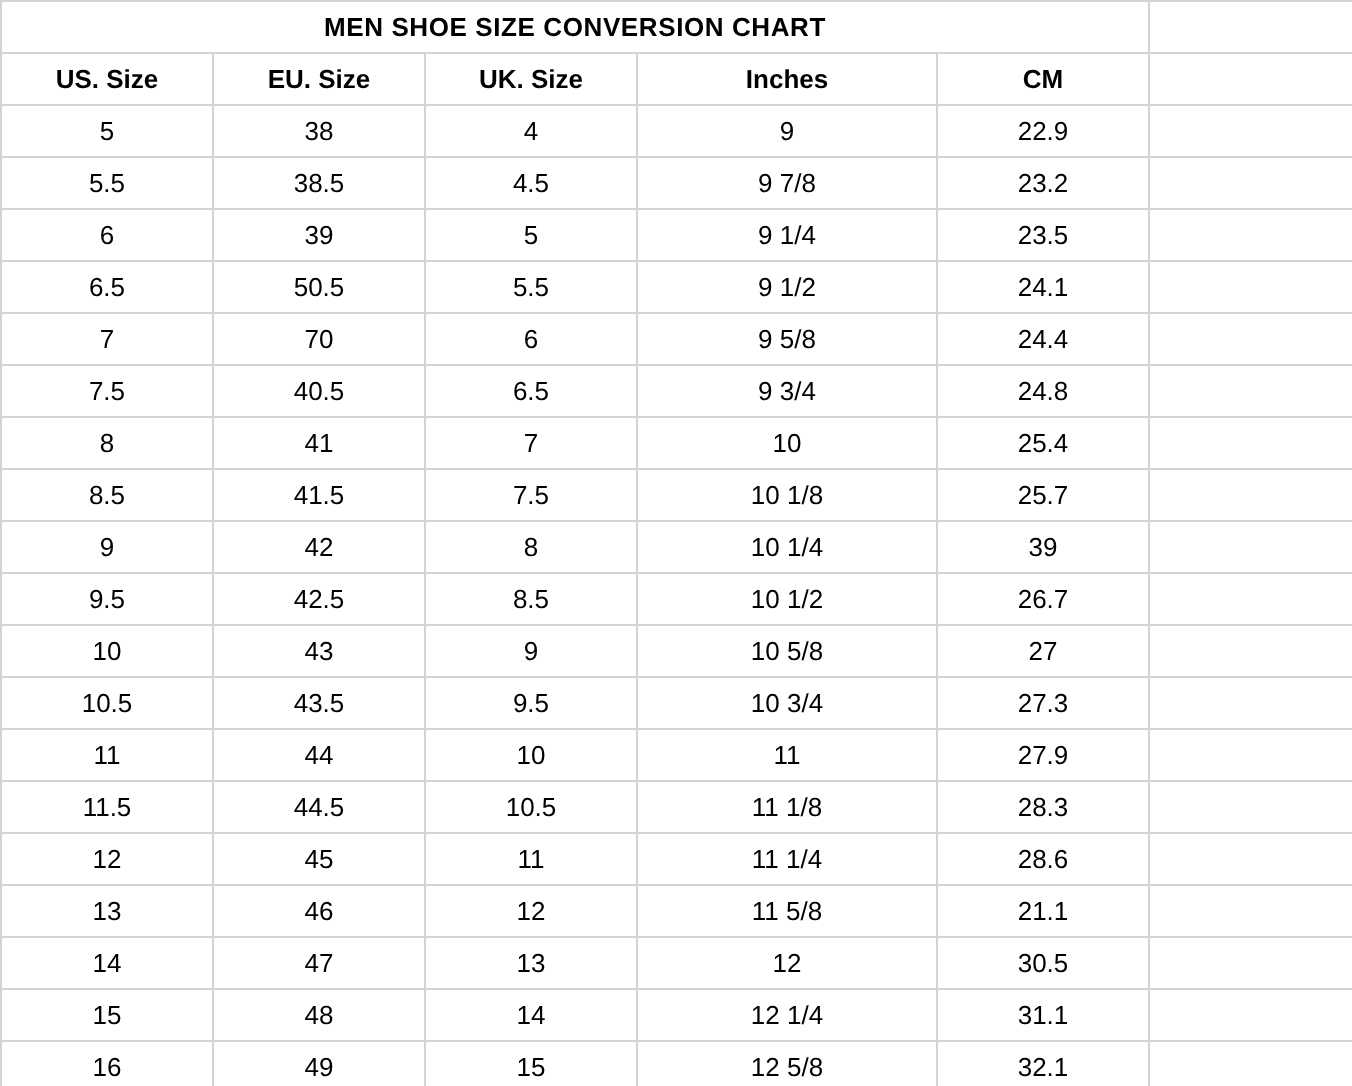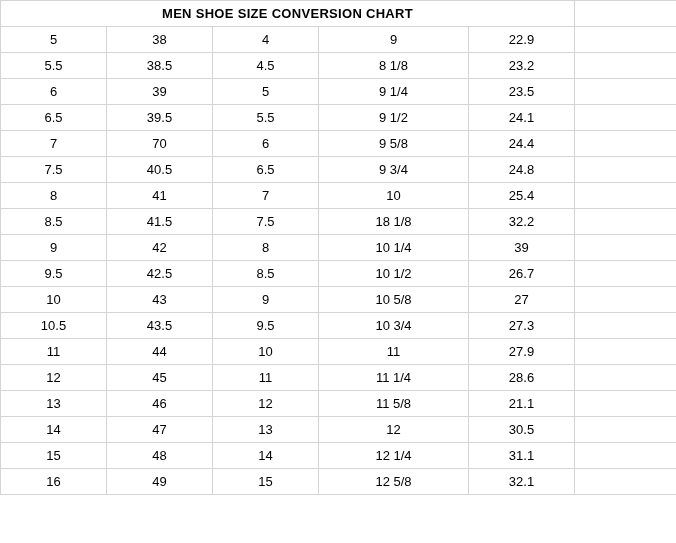--- a/index.html
+++ b/index.html
@@ -80,48 +80,56 @@
         <col class="c2">
         <col class="c3">
         <col class="c4">
         <col class="c5">
     </colgroup>
     <tbody>
       <tr>
         <td class="title-cell" colspan="5">MEN SHOE SIZE CONVERSION CHART</td>
         <td class="blank-right"></td>
       </tr>
+      <tr>
+        <td class="header-cell">US. Size</td>
+        <td class="header-cell">EU. Size</td>
+        <td class="header-cell">UK. Size</td>
+        <td class="header-cell">Inches</td>
+        <td class="header-cell">CM</td>
+        <td class="outer-left-empty"></td>
+      </tr>
 
       <tr>
         <td class="data-cell">5</td>
         <td class="data-cell">38</td>
         <td class="data-cell">4</td>
         <td class="data-cell">9</td>
         <td class="data-cell">22.9</td>
         <td></td>
       </tr>
       <tr>
         <td class="data-cell">5.5</td>
         <td class="data-cell">38.5</td>
         <td class="data-cell">4.5</td>
-        <td class="data-cell">8 1/8</td>
+        <td class="data-cell">9 7/8</td>
         <td class="data-cell">23.2</td>
         <td></td>
       </tr>
       <tr>
         <td class="data-cell">6</td>
         <td class="data-cell">39</td>
         <td class="data-cell">5</td>
         <td class="data-cell">9 1/4</td>
         <td class="data-cell">23.5</td>
         <td></td>
       </tr>
       <tr>
         <td class="data-cell">6.5</td>
-        <td class="data-cell">39.5</td>
+        <td class="data-cell">50.5</td>
         <td class="data-cell">5.5</td>
         <td class="data-cell">9 1/2</td>
         <td class="data-cell">24.1</td>
         <td></td>
       </tr>
       <tr>
         <td class="data-cell">7</td>
         <td class="data-cell">70</td>
         <td class="data-cell">6</td>
         <td class="data-cell">9 5/8</td>
@@ -141,22 +149,22 @@
         <td class="data-cell">41</td>
         <td class="data-cell">7</td>
         <td class="data-cell">10</td>
         <td class="data-cell">25.4</td>
         <td></td>
       </tr>
       <tr>
         <td class="data-cell">8.5</td>
         <td class="data-cell">41.5</td>
         <td class="data-cell">7.5</td>
-        <td class="data-cell">18 1/8</td>
-        <td class="data-cell">32.2</td>
+        <td class="data-cell">10 1/8</td>
+        <td class="data-cell">25.7</td>
         <td></td>
       </tr>
       <tr>
         <td class="data-cell">9</td>
         <td class="data-cell">42</td>
         <td class="data-cell">8</td>
         <td class="data-cell">10 1/4</td>
         <td class="data-cell">39</td>
         <td></td>
       </tr>
@@ -186,20 +194,28 @@
       </tr>
       <tr>
         <td class="data-cell">11</td>
         <td class="data-cell">44</td>
         <td class="data-cell">10</td>
         <td class="data-cell">11</td>
         <td class="data-cell">27.9</td>
         <td></td>
       </tr>
       <tr>
+        <td class="data-cell">11.5</td>
+        <td class="data-cell">44.5</td>
+        <td class="data-cell">10.5</td>
+        <td class="data-cell">11 1/8</td>
+        <td class="data-cell">28.3</td>
+        <td></td>
+      </tr>
+      <tr>
         <td class="data-cell">12</td>
         <td class="data-cell">45</td>
         <td class="data-cell">11</td>
         <td class="data-cell">11 1/4</td>
         <td class="data-cell">28.6</td>
         <td></td>
       </tr>
       <tr>
         <td class="data-cell">13</td>
         <td class="data-cell">46</td>

